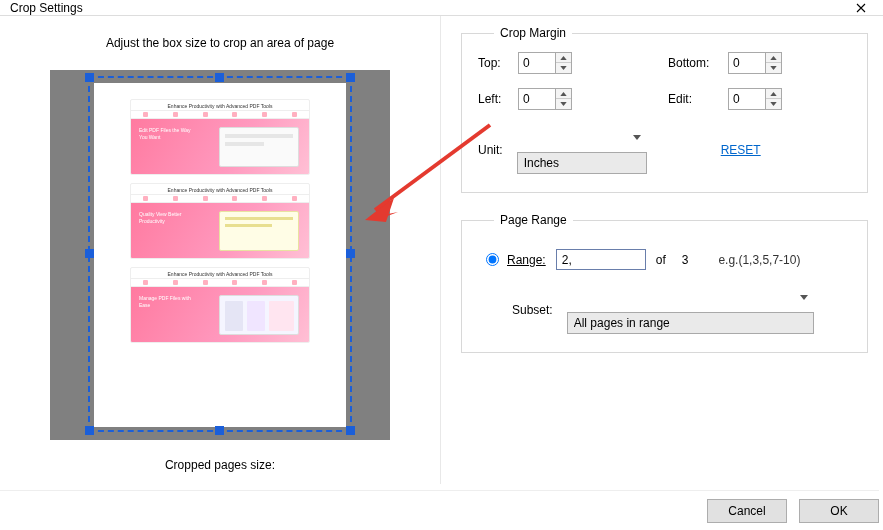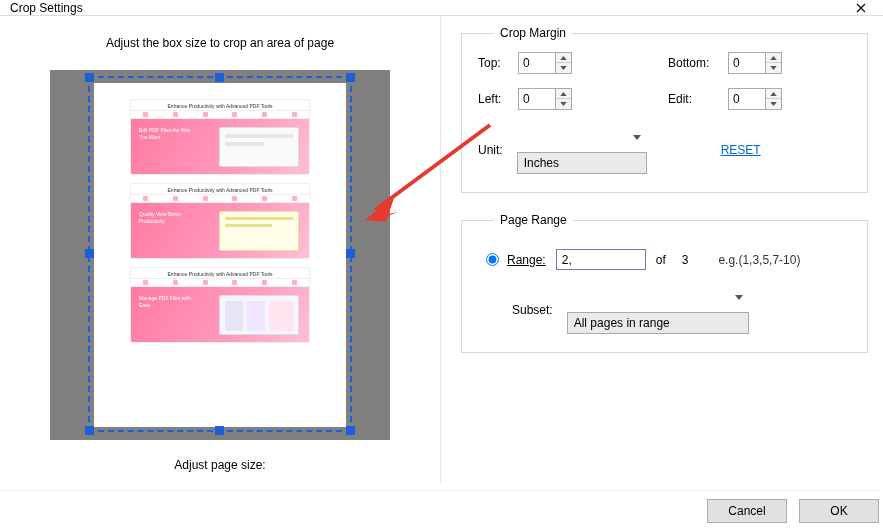--- a/index.html
+++ b/index.html
@@ -116,21 +116,21 @@
   select, .select {
     border:1px solid #a9a9a9; background:#eaeaea; height:22px; padding:0 20px 0 6px; font-size:12px;
     appearance:none; position:relative;margin-top:26px;
   }
   .select-wrap { position:relative; display:inline-block; }
   .select-wrap::after {
     content:""; position:absolute; right:6px; top:9px; width:0; height:0;
     border-left:4px solid transparent; border-right:4px solid transparent; border-top:5px solid #555; pointer-events:none;
   }
   #unitSelect { width:130px; }
-  #subsetSelect { width:182px; }
+  #subsetSelect { width:247px; }
 
   .reset-link { color:#0066cc; text-decoration:underline; cursor:pointer; margin-left:60px; }
 
   .range-opts { margin:10px 0 16px 8px; display:flex; flex-direction:column; gap:14px; }
   .range-row { display:flex; align-items:center; gap:10px; }
   .range-row input[type=radio] { margin:0 4px 0 0; }
   .range-input { width:90px; height:21px; border:1px solid #697eab; padding:0 5px; outline:none; }
   .eg { color:#333; margin-left:14px; }
 
   .subset-row { display:flex; align-items:center; gap:14px; margin-left:34px; }
@@ -229,21 +229,21 @@
         <div class="handle h-n"></div>
         <div class="handle h-ne"></div>
         <div class="handle h-e"></div>
         <div class="handle h-se"></div>
         <div class="handle h-s"></div>
         <div class="handle h-sw"></div>
         <div class="handle h-w"></div>
       </div>
     </div>
 
-    <div class="cropped-label">Adjust page size:</div>
+    <div class="cropped-label">Cropped pages size:</div>
   </div>
 
   <div class="right-pane">
 
     <fieldset>
       <legend>Crop Margin</legend>
 
       <div class="margin-grid">
         <label>Top:</label>
         <div class="spinner">

